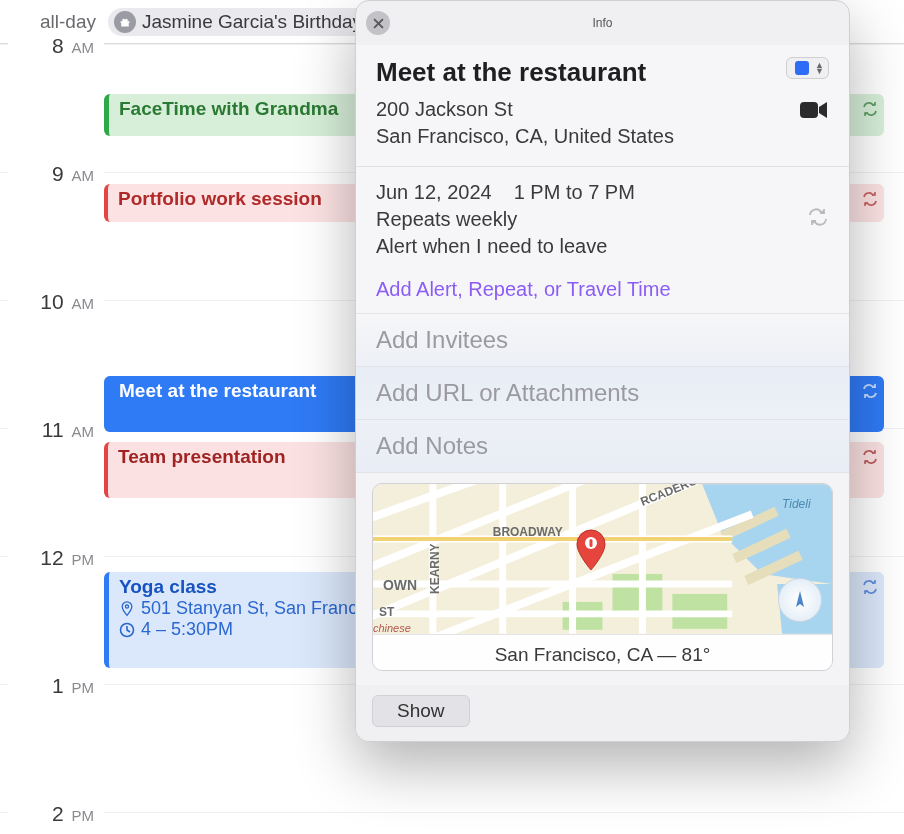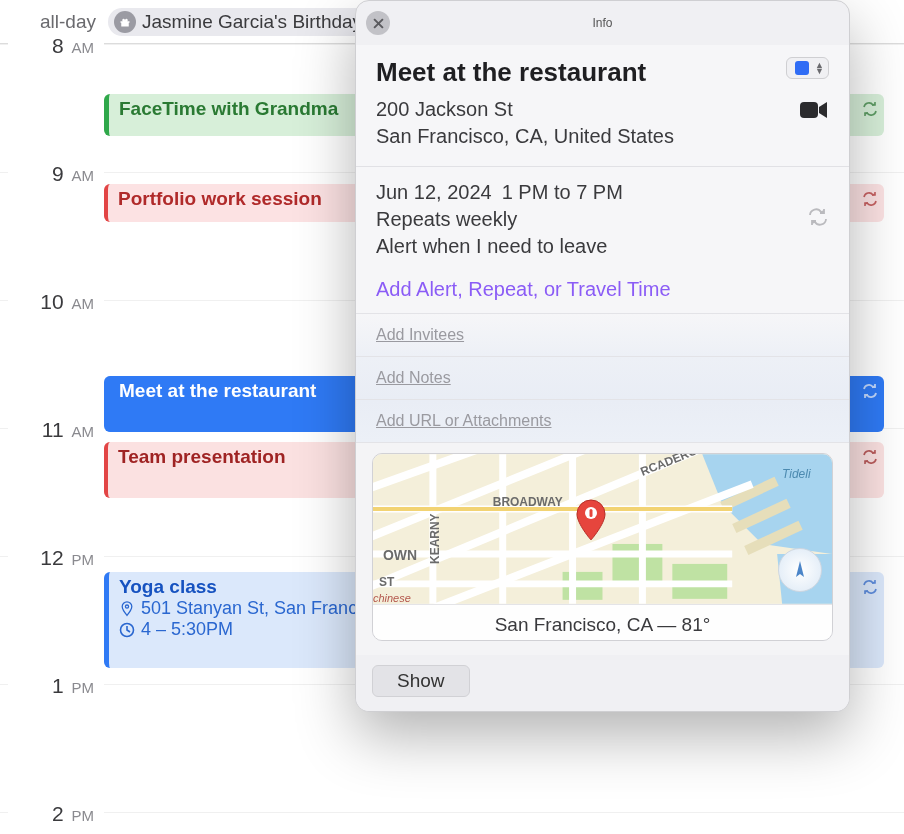--- a/index.html
+++ b/index.html
@@ -179,32 +179,31 @@
     font-size: 20px; color:#3a3a3d; line-height:1.35;
   }
   .vid-icon { margin-top:4px; }
 
   .sec-time {
     padding: 14px 20px 6px 20px;
     border-bottom: 1px solid #e3e3e7;
     background:#f6f6f8;
     font-size:20px; color:#3a3a3d;
   }
-  .time-line { display:flex; gap:10px; margin-bottom:4px;}
+  .time-line { display:flex; gap:22px; margin-bottom:4px;}
   .repeat-line { display:flex; justify-content:space-between; align-items:center; margin-bottom:4px;}
   .alert-line { margin-bottom:6px;}
   .add-alert {
     color:#8b5cf6; margin-top:20px; margin-bottom:6px;
   }
 
   .sec-thin {
     padding: 12px 20px;
-    font-size:16px; color:#9a9aa0;
+    font-size:24px; color:#9a9aa0;
     border-bottom:1px solid #e3e3e7;
-    text-decoration:underline;
   }
   .sec-invitees {
     background: linear-gradient(#f6f6f8, #edf0f6);
   }
   .sec-notes {
     background: linear-gradient(#edf0f6, #e9edf5);
   }
   .sec-url {
     background: linear-gradient(#e9edf5, #ecf0f7);
   }
@@ -407,22 +406,22 @@
             <path d="M3 7a6 6 0 0 1 11-3l3-1M19 11a6 6 0 0 1-11 3l-3 1"></path>
             <path d="M17 1v4h-4M5 17v-4h4"></path>
           </svg>
       </span>
     </div>
     <div class="alert-line">Alert when I need to leave</div>
     <div class="add-alert">Add Alert, Repeat, or Travel Time</div>
   </div>
 
   <div class="sec-thin sec-invitees">Add Invitees</div>
+  <div class="sec-thin sec-url">Add URL or Attachments</div>
   <div class="sec-thin sec-notes">Add Notes</div>
-  <div class="sec-thin sec-url">Add URL or Attachments</div>
 
   <div class="map-sec">
     <div class="map-box">
       <svg class="map-svg" viewBox="0 0 460 150">
         <rect width="460" height="150" fill="#f4efda"></rect>
 
         <path d="M330 0 L460 0 L460 100 L390 90 L350 50 Z" fill="#a7d4ef"></path>
         <path d="M460 0 L460 150 L410 150 L405 100 L460 100 Z" fill="#a7d4ef"></path>
 
         <rect x="348" y="48" width="60" height="10" fill="#e6deba" transform="rotate(-25 348 48)"></rect>

